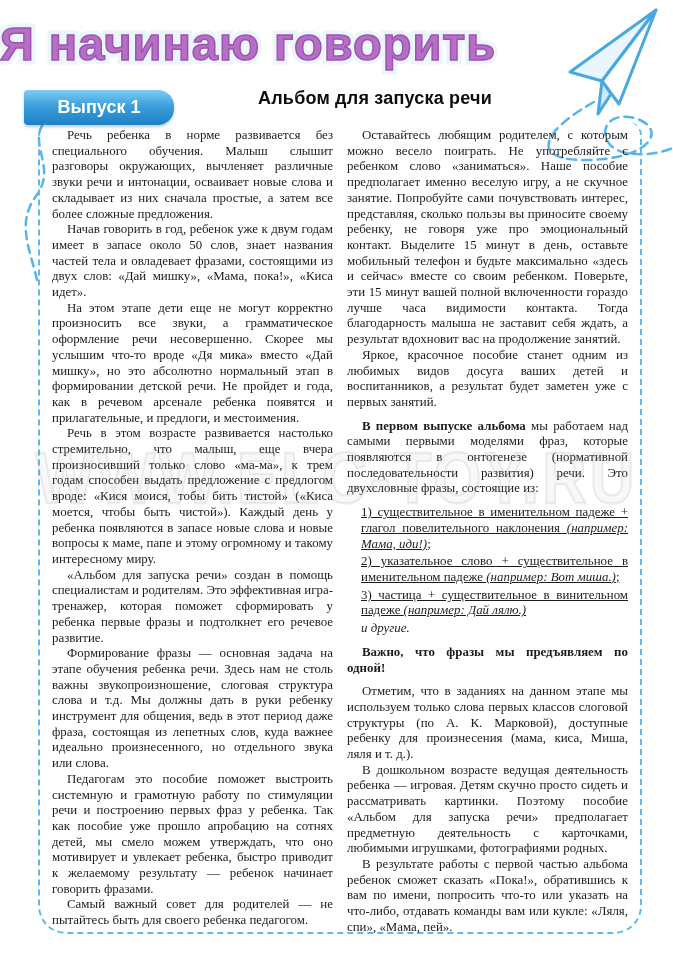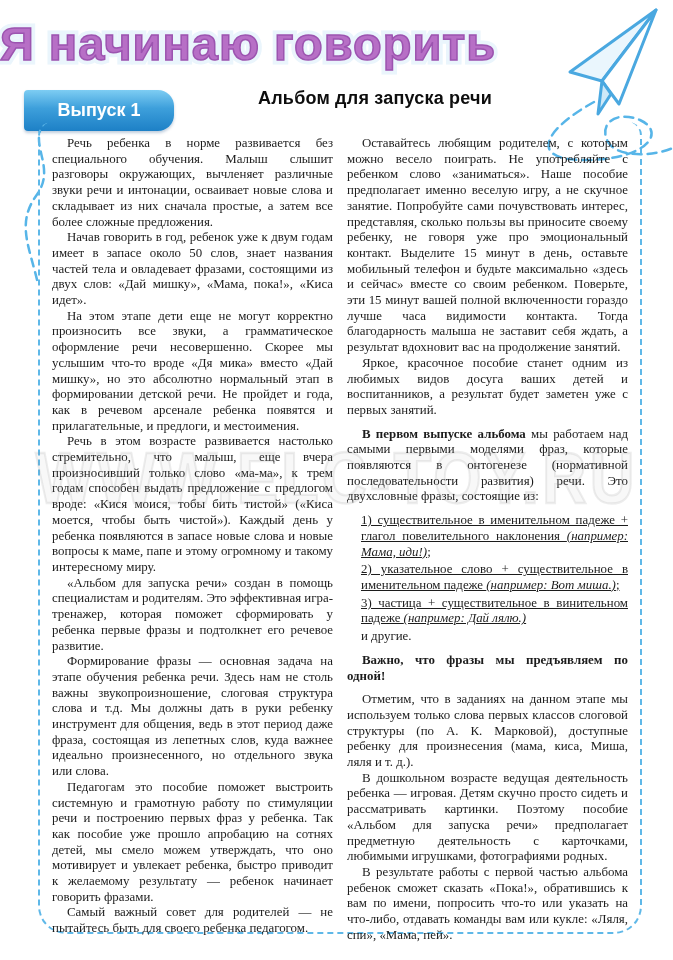--- a/index.html
+++ b/index.html
@@ -20,21 +20,21 @@
     color:#f3e7f6;
     -webkit-text-stroke:9px #eaf5fc;
     text-shadow:0 0 2px #8fd0f2;
   }
   .title-front{
     position:absolute;left:0;right:0;top:0;
     color:#b76fc6;
     -webkit-text-stroke:1.5px #9c54b0;
   }
   .issue-banner{
-    position:absolute;top:90px;left:24px;width:150px;height:41px;
+    position:absolute;top:90px;left:24px;width:150px;height:35px;
     background:linear-gradient(180deg,#7dcdf3 0%,#3d9fdb 45%,#1d80c6 100%);
     border-radius:4px 16px 16px 4px;
     box-shadow:0 2px 3px rgba(0,60,120,.25);
     display:flex;align-items:center;justify-content:center;
     font-family:"Liberation Sans", sans-serif;
     font-weight:bold;font-size:18px;color:#ffffff;
   }
   .subtitle{
     position:absolute;top:88px;left:205px;width:340px;text-align:center;
     font-family:"Liberation Sans", sans-serif;
@@ -46,26 +46,26 @@
   .content{
     position:absolute;left:38px;right:31px;top:122px;bottom:26px;
     border:2px dashed #5fb8e8;border-top:none;
     border-radius:14px 14px 28px 28px;
     padding:6px 12px 10px 12px;
     display:flex;gap:14px;
     box-sizing:border-box;
   }
   .col{
     flex:1 1 0;
-    font-size:12.9px;line-height:15.7px;text-align:justify;margin-top:8px;
+    font-size:12.9px;line-height:15.7px;text-align:justify;
   }
   .col p{margin:0;text-indent:15px;}
   .gap{margin-top:8px !important;}
   .li{margin:2px 0 2px 14px;text-indent:0;text-align:justify;text-decoration:underline;}
-  .li-after{margin-left:14px;}
+  .li-after{margin-left:14px;font-style:italic;}
   b.lead{font-weight:bold;}
   
   .watermark{
     position:absolute;top:443px;left:-10px;right:-10px;text-align:center;
     font-family:"Liberation Sans", sans-serif;font-weight:800;
     font-size:62px;letter-spacing:3px;white-space:nowrap;
     color:rgba(150,150,150,0.07);
     -webkit-text-stroke:2px rgba(140,140,140,0.16);
     transform:scaleY(1.15);
     pointer-events:none;z-index:5;

